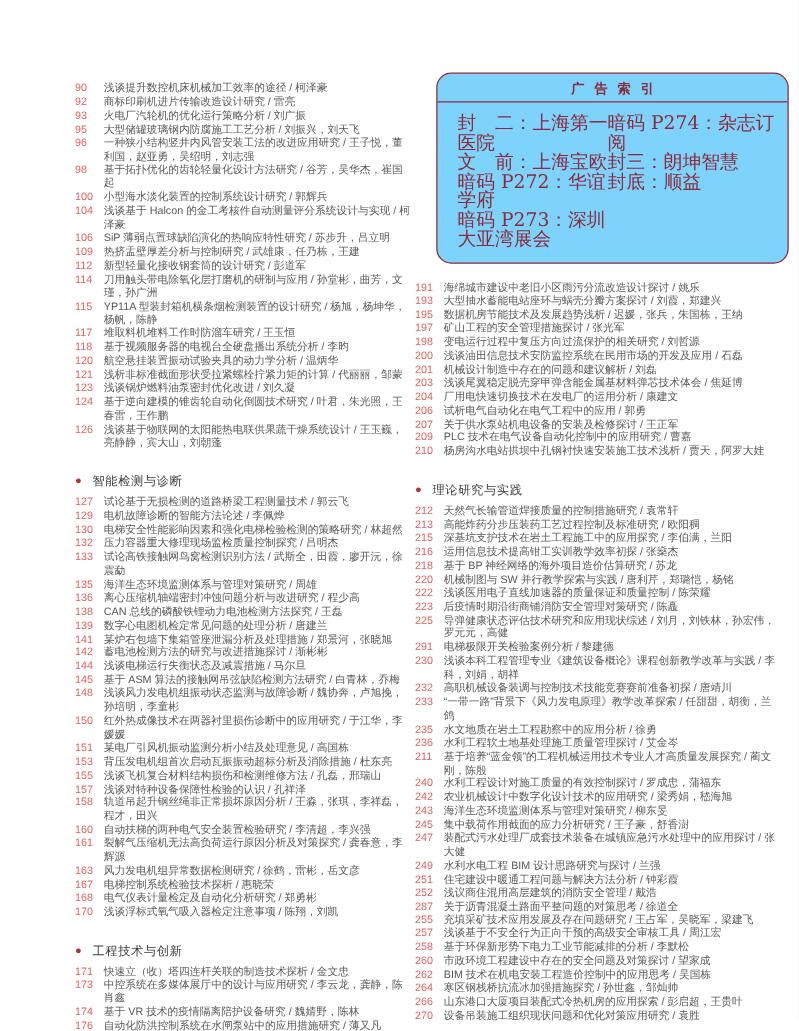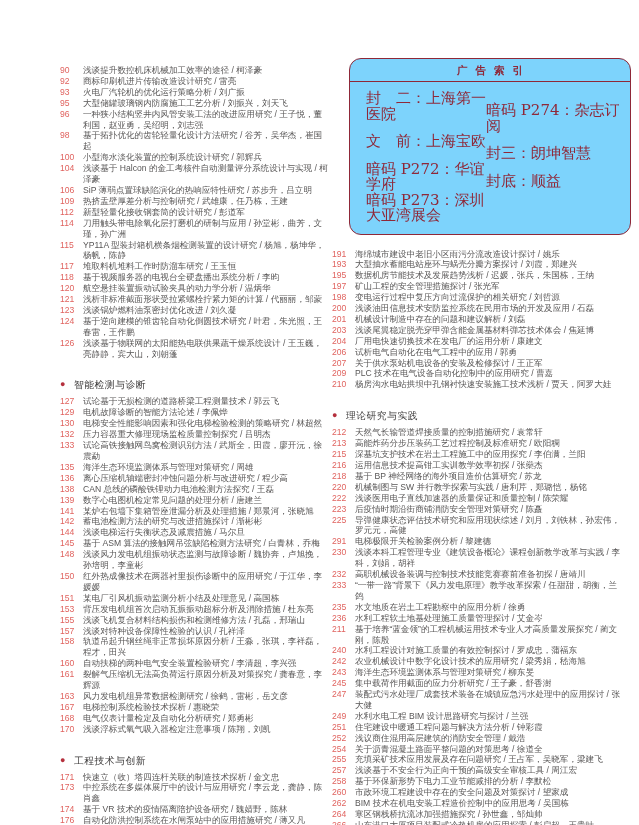--- a/index.html
+++ b/index.html
@@ -16,21 +16,21 @@
   .section{margin:20px 0 4px;font-size:9.8px;font-weight:normal;color:#3d3b3b;letter-spacing:.5px;}
   .section .bullet{color:var(--bullet);margin-right:8px;font-size:9px;vertical-align:1px;}
   .ad-box{box-sizing:border-box;border:1.4px solid var(--maroon);border-radius:12px;
           margin:0 0 14px 17px;width:282px;color:var(--maroon);
           font-family:"DejaVu Serif","Liberation Serif",serif;background:#7dd3fc;}
   .ad-title{font-size:10.5px;font-weight:bold;text-align:center;letter-spacing:8px;text-indent:8px;
             padding:5px 0 3px;border-bottom:1.4px solid var(--maroon);}
   .ad-body{padding:9px 10px 10px 16px;font-size:15px;line-height:15.5px;}
   .ad-row{display:flex;}
   .ad-cell-left{width:120px;flex:0 0 120px;}
-  .ad-cell-right{flex:1;margin-top:12px;}
+  .ad-cell-right{flex:1;}
 </style>
 </head>
 <body>
 
 <div class="page">
   <div class="col col-left" id="col-left">
       <div class="entry"><span class="num">90</span><span>浅谈提升数控机床机械加工效率的途径 / 柯泽豪</span></div>
       <div class="entry"><span class="num">92</span><span>商标印刷机进片传输改造设计研究 / 雷亮</span></div>
       <div class="entry"><span class="num">93</span><span>火电厂汽轮机的优化运行策略分析 / 刘广振</span></div>
       <div class="entry"><span class="num">95</span><span>大型储罐玻璃钢内防腐施工工艺分析 / 刘振兴，刘天飞</span></div>
@@ -138,21 +138,21 @@
         <div class="entry"><span class="num">236</span><span>水利工程软土地基处理施工质量管理探讨 / 艾金岑</span></div>
         <div class="entry"><span class="num">211</span><span>基于培养“蓝金领”的工程机械运用技术专业人才高质量发展探究 / 蔺文刚，陈殷</span></div>
         <div class="entry"><span class="num">240</span><span>水利工程设计对施工质量的有效控制探讨 / 罗成忠，蒲福东</span></div>
         <div class="entry"><span class="num">242</span><span>农业机械设计中数字化设计技术的应用研究 / 梁秀娟，嵇海旭</span></div>
         <div class="entry"><span class="num">243</span><span>海洋生态环境监测体系与管理对策研究 / 柳东旻</span></div>
         <div class="entry"><span class="num">245</span><span>集中载荷作用截面的应力分析研究 / 王子豪，舒香澍</span></div>
         <div class="entry"><span class="num">247</span><span>装配式污水处理厂成套技术装备在城镇应急污水处理中的应用探讨 / 张大健</span></div>
         <div class="entry"><span class="num">249</span><span>水利水电工程 BIM 设计思路研究与探讨 / 兰强</span></div>
         <div class="entry"><span class="num">251</span><span>住宅建设中暖通工程问题与解决方法分析 / 钟彩霞</span></div>
         <div class="entry"><span class="num">252</span><span>浅议商住混用高层建筑的消防安全管理 / 戴浩</span></div>
-        <div class="entry"><span class="num">254</span><span>关于沥青混凝土路面平整问题的对策思考 / 徐道全</span></div>
+        <div class="entry"><span class="num">287</span><span>关于沥青混凝土路面平整问题的对策思考 / 徐道全</span></div>
         <div class="entry"><span class="num">255</span><span>充填采矿技术应用发展及存在问题研究 / 王占军，吴晓军，梁建飞</span></div>
         <div class="entry"><span class="num">257</span><span>浅谈基于不安全行为正向干预的高级安全审核工具 / 周江宏</span></div>
         <div class="entry"><span class="num">258</span><span>基于环保新形势下电力工业节能减排的分析 / 李默松</span></div>
         <div class="entry"><span class="num">260</span><span>市政环境工程建设中存在的安全问题及对策探讨 / 望家成</span></div>
         <div class="entry"><span class="num">262</span><span>BIM 技术在机电安装工程造价控制中的应用思考 / 吴国栋</span></div>
         <div class="entry"><span class="num">264</span><span>寒区钢栈桥抗流冰加强措施探究 / 孙世鑫，邹灿帅</span></div>
         <div class="entry"><span class="num">266</span><span>山东港口大厦项目装配式冷热机房的应用探索 / 彭启超，王贵叶</span></div>
         <div class="entry"><span class="num">270</span><span>设备吊装施工组织现状问题和优化对策应用研究 / 袁胜</span></div>
       </div>
   </div>

